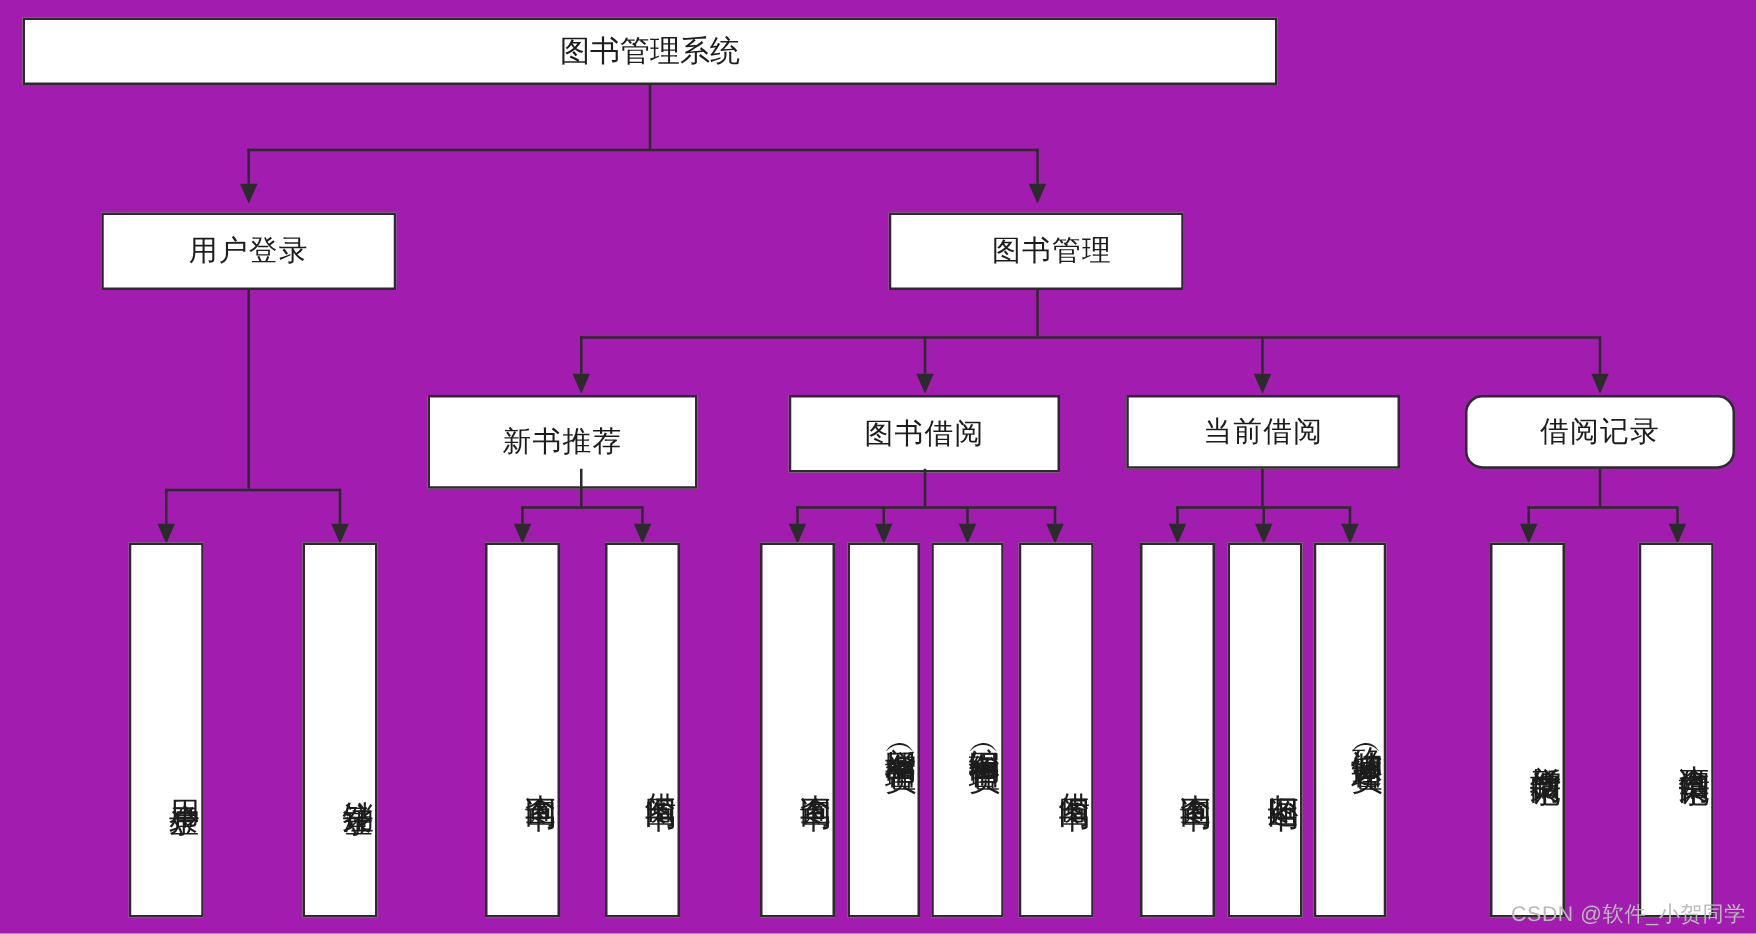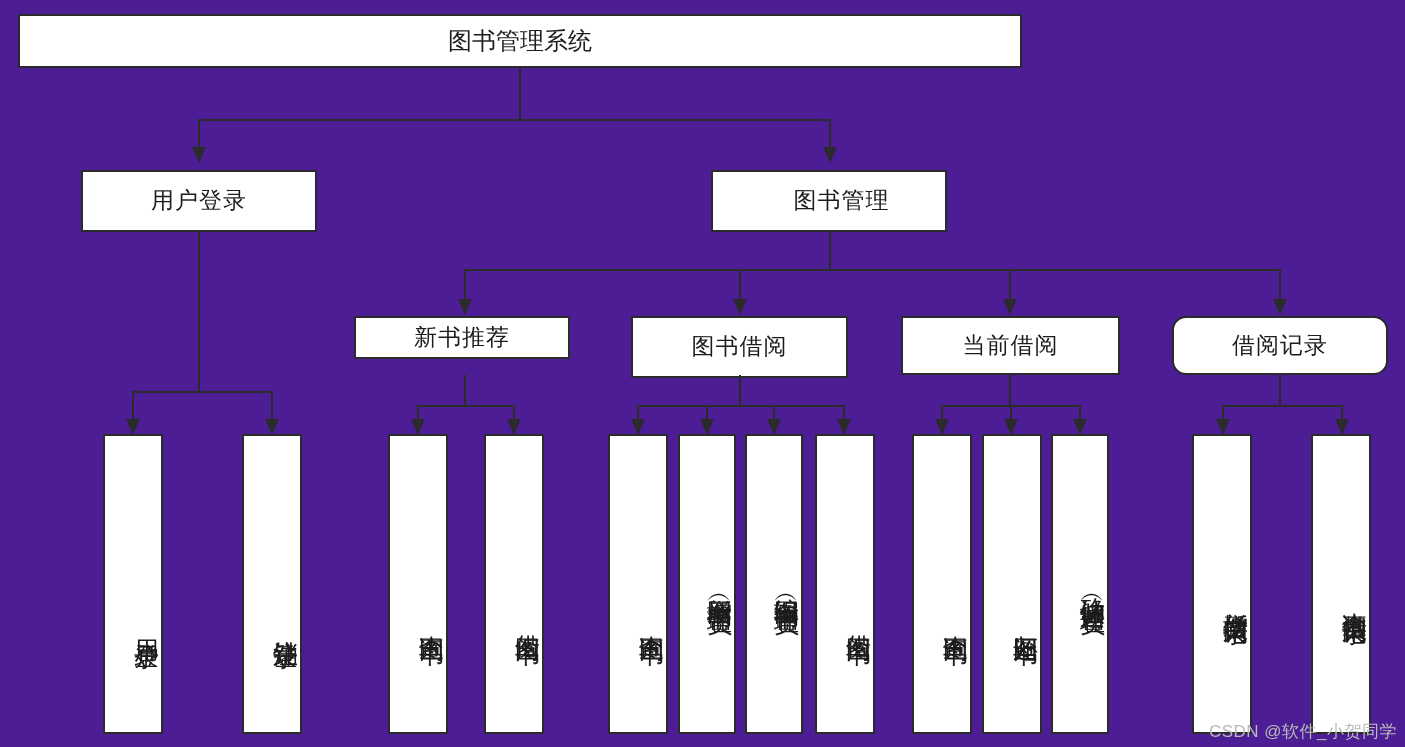--- a/index.html
+++ b/index.html
@@ -7,21 +7,21 @@
     padding: 0;
     background: #ffffff;
   }
   body {
     font-family: "Liberation Sans", "DejaVu Sans", sans-serif;
   }
   #canvas {
     position: relative;
     width: 1405px;
     height: 747px;
-    background: #4c1d95;
+    background: #a21caf;
     overflow: hidden;
   }
   
   .node {
     position: absolute;
     box-sizing: border-box;
     border: 2px solid #2b2b2b;
     background: #ffffff;
     display: flex;
     align-items: center;
@@ -113,21 +113,21 @@
   <div class="ln h" style="left:464px; top:269px; width:815px;"></div>
   <div class="ln v" style="left:464px; top:269px; height:30px;"></div>
   <div class="arrow" style="left:458px; top:299px;"></div>
   <div class="ln v" style="left:739px; top:269px; height:30px;"></div>
   <div class="arrow" style="left:733px; top:299px;"></div>
   <div class="ln v" style="left:1009px; top:269px; height:30px;"></div>
   <div class="arrow" style="left:1003px; top:299px;"></div>
   <div class="ln v" style="left:1279px; top:269px; height:30px;"></div>
   <div class="arrow" style="left:1273px; top:299px;"></div>
 
-  <div class="node h" style="left:354px; top:316px; width:216px; height:43px;">
+  <div class="node h" style="left:342px; top:316px; width:216px; height:75px;">
     <span>新书推荐</span>
   </div>
   <div class="node h" style="left:631px; top:316px; width:217px; height:62px;">
     <span>图书借阅</span>
   </div>
   <div class="node h" style="left:901px; top:316px; width:219px; height:59px;text-align:right;">
     <span>当前借阅</span>
   </div>
   <div class="node h" style="left:1172px; top:316px; width:216px; height:59px;border-radius:14px;">
     <span>借阅记录</span>

